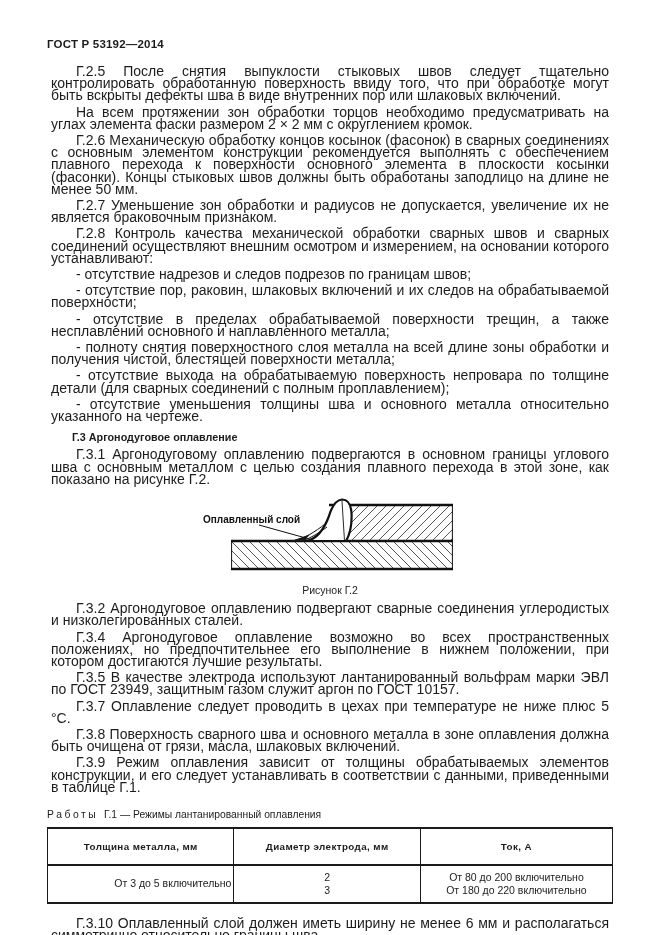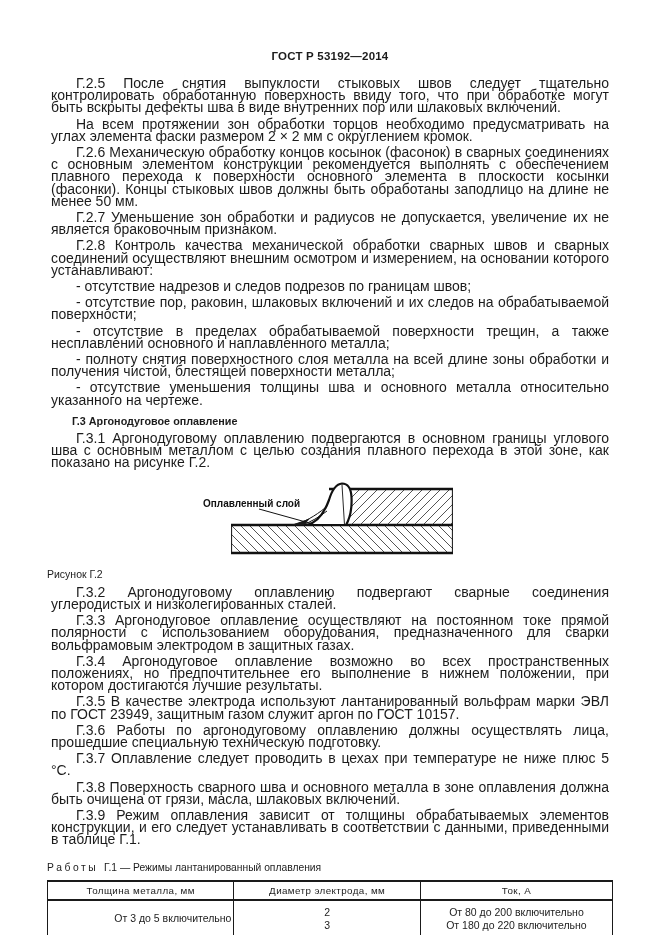--- a/index.html
+++ b/index.html
@@ -12,22 +12,22 @@
     color: #1c1c1c;
     overflow: hidden;
   }
   .content {
     position: absolute;
     left: 47px;
     right: 48px;
     top: 0;
   }
   .doc-header {
-    padding-top: 50px;
-    text-align: center;
+    padding-top: 38px;
+    text-align: left;
     font-weight: bold;
     font-size: 11.5px;
     letter-spacing: 0.2px;
     margin-bottom: 15px;
   }
   .para {
     font-size: 14px;
     line-height: 12.2px;
     text-align: justify;
     text-indent: 25px;
@@ -41,43 +41,43 @@
     margin: 9px 0 5px 0;
   }
   .figure-block {
     margin: 8px 0 6px 0;
     text-align: center;
   }
   .figure-block svg { display: inline-block; }
   .figure-caption {
     font-size: 10.5px;
     margin-top: 3px;
-    text-align: left;
+    text-align: center;
   }
   .table-caption {
     font-size: 10.3px;
     margin: 16px 0 7px 0;
     text-indent: 0;
   }
   .table-caption .spaced { letter-spacing: 2.6px; }
   table.data-table {
     width: 100%;
     border-collapse: collapse;
     table-layout: fixed;
     border-top: 2px solid #1a1a1a;
     border-bottom: 2px solid #1a1a1a;
     border-left: 1.2px solid #1a1a1a;
     border-right: 1.2px solid #1a1a1a;
     font-size: 10.5px;
   }
   table.data-table th {
-    font-weight: normal;
+    font-weight: bold;
     font-size: 9.8px;
     letter-spacing: 0.4px;
-    padding: 3px 2px;
+    padding: 12px 2px;
     border-bottom: 2.5px solid #1a1a1a;
     border-left: 1px solid #1a1a1a;
   }
   table.data-table td {
     border: 1px solid #1a1a1a;
     padding: 5px 2px;
     vertical-align: middle;
     white-space: pre-line;
     line-height: 13px;
   }
@@ -101,20 +101,21 @@
 
     <p class="para">Г.2.5  После снятия выпуклости стыковых швов следует тщательно контролировать обработанную поверхность ввиду того, что при обработке могут быть вскрыты дефекты шва в виде внутренних пор или шлаковых включений.</p>
     <p class="para">На всем протяжении зон обработки торцов необходимо предусматривать на углах элемента фаски размером 2 × 2 мм с округлением кромок.</p>
     <p class="para">Г.2.6  Механическую обработку концов косынок (фасонок) в сварных соединениях с основным элементом конструкции рекомендуется выполнять с обеспечением плавного перехода к поверхности основного элемента в плоскости косынки (фасонки). Концы стыковых швов должны быть обработаны заподлицо на длине не менее 50 мм.</p>
     <p class="para">Г.2.7  Уменьшение зон обработки и радиусов не допускается, увеличение их не является браковочным признаком.</p>
     <p class="para">Г.2.8  Контроль качества механической обработки сварных швов и сварных соединений осуществляют внешним осмотром и измерением, на основании которого устанавливают:</p>
     <p class="para">- отсутствие надрезов и следов подрезов по границам швов;</p>
     <p class="para">- отсутствие пор, раковин, шлаковых включений и их следов на обрабатываемой поверхности;</p>
     <p class="para">- отсутствие в пределах обрабатываемой поверхности трещин, а также несплавлений основного и наплавленного металла;</p>
     <p class="para">- полноту снятия поверхностного слоя металла на всей длине зоны обработки и получения чистой, блестящей поверхности металла;</p>
+    <p class="para">- отсутствие выхода на обрабатываемую поверхность непровара по толщине детали (для сварных соединений с полным проплавлением);</p>
     <p class="para">- отсутствие уменьшения толщины шва и основного металла относительно указанного на чертеже.</p>
 
     <div class="section-heading">Г.3  Аргонодуговое оплавление</div>
 
     <p class="para">Г.3.1  Аргонодуговому оплавлению подвергаются в основном границы углового шва с основным металлом с целью создания плавного перехода в этой зоне, как показано на рисунке Г.2.</p>
 
     <div class="figure-block">
       <svg width="258" height="84" viewBox="0 0 258 84">
         <defs>
           <pattern id="hatchFwd" width="9" height="9" patternUnits="userSpaceOnUse">
@@ -141,25 +142,23 @@
         <path d="M 92 48 C 104 45 114 39 124 31" fill="none" stroke="#111" stroke-width="1"></path>
         <path d="M 101 48 C 110 45 118 40 126 34" fill="none" stroke="#111" stroke-width="1"></path>
         <polygon points="90,48 109,41.5 103,48" fill="#1a1a1a"></polygon>
 
         <line x1="58" y1="32" x2="112" y2="47" stroke="#111" stroke-width="1"></line>
         <text x="2" y="30" font-family="Liberation Sans, sans-serif" font-size="10" font-weight="bold" fill="#111">Оплавленный слой</text>
       </svg>
       <div class="figure-caption">Рисунок Г.2</div>
     </div>
 
-    <p class="para">Г.3.2  Аргонодуговому оплавлению подвергают сварные соединения углеродистых и низколегированных сталей.</p>
-    <p class="para">Г.3.3  Аргонодуговое оплавление осуществляют на постоянном токе прямой полярности с использованием оборудования, предназначенного для сварки вольфрамовым электродом в защитных газах.</p>
+    <p class="para">Г.3.2  Аргонодуговое оплавлению подвергают сварные соединения углеродистых и низколегированных сталей.</p>
     <p class="para">Г.3.4  Аргонодуговое оплавление возможно во всех пространственных положениях, но предпочтительнее его выполнение в нижнем положении, при котором достигаются лучшие результаты.</p>
     <p class="para">Г.3.5  В качестве электрода используют лантанированный вольфрам марки ЭВЛ по ГОСТ 23949, защитным газом служит аргон по ГОСТ 10157.</p>
-    <p class="para">Г.3.6  Работы по аргонодуговому оплавлению должны осуществлять лица, прошедшие специальную техническую подготовку.</p>
     <p class="para">Г.3.7  Оплавление следует проводить в цехах при температуре не ниже плюс 5 °С.</p>
     <p class="para">Г.3.8  Поверхность сварного шва и основного металла в зоне оплавления должна быть очищена от грязи, масла, шлаковых включений.</p>
     <p class="para">Г.3.9  Режим оплавления зависит от толщины обрабатываемых элементов конструкции, и его следует устанавливать в соответствии с данными, приведенными в таблице Г.1.</p>
 
     <div class="table-caption">
       <span class="spaced">Работы</span>&nbsp;&nbsp;<span>Г.1 — Режимы лантанированный оплавления</span>
     </div>
 
     <table class="data-table">
       <colgroup>

